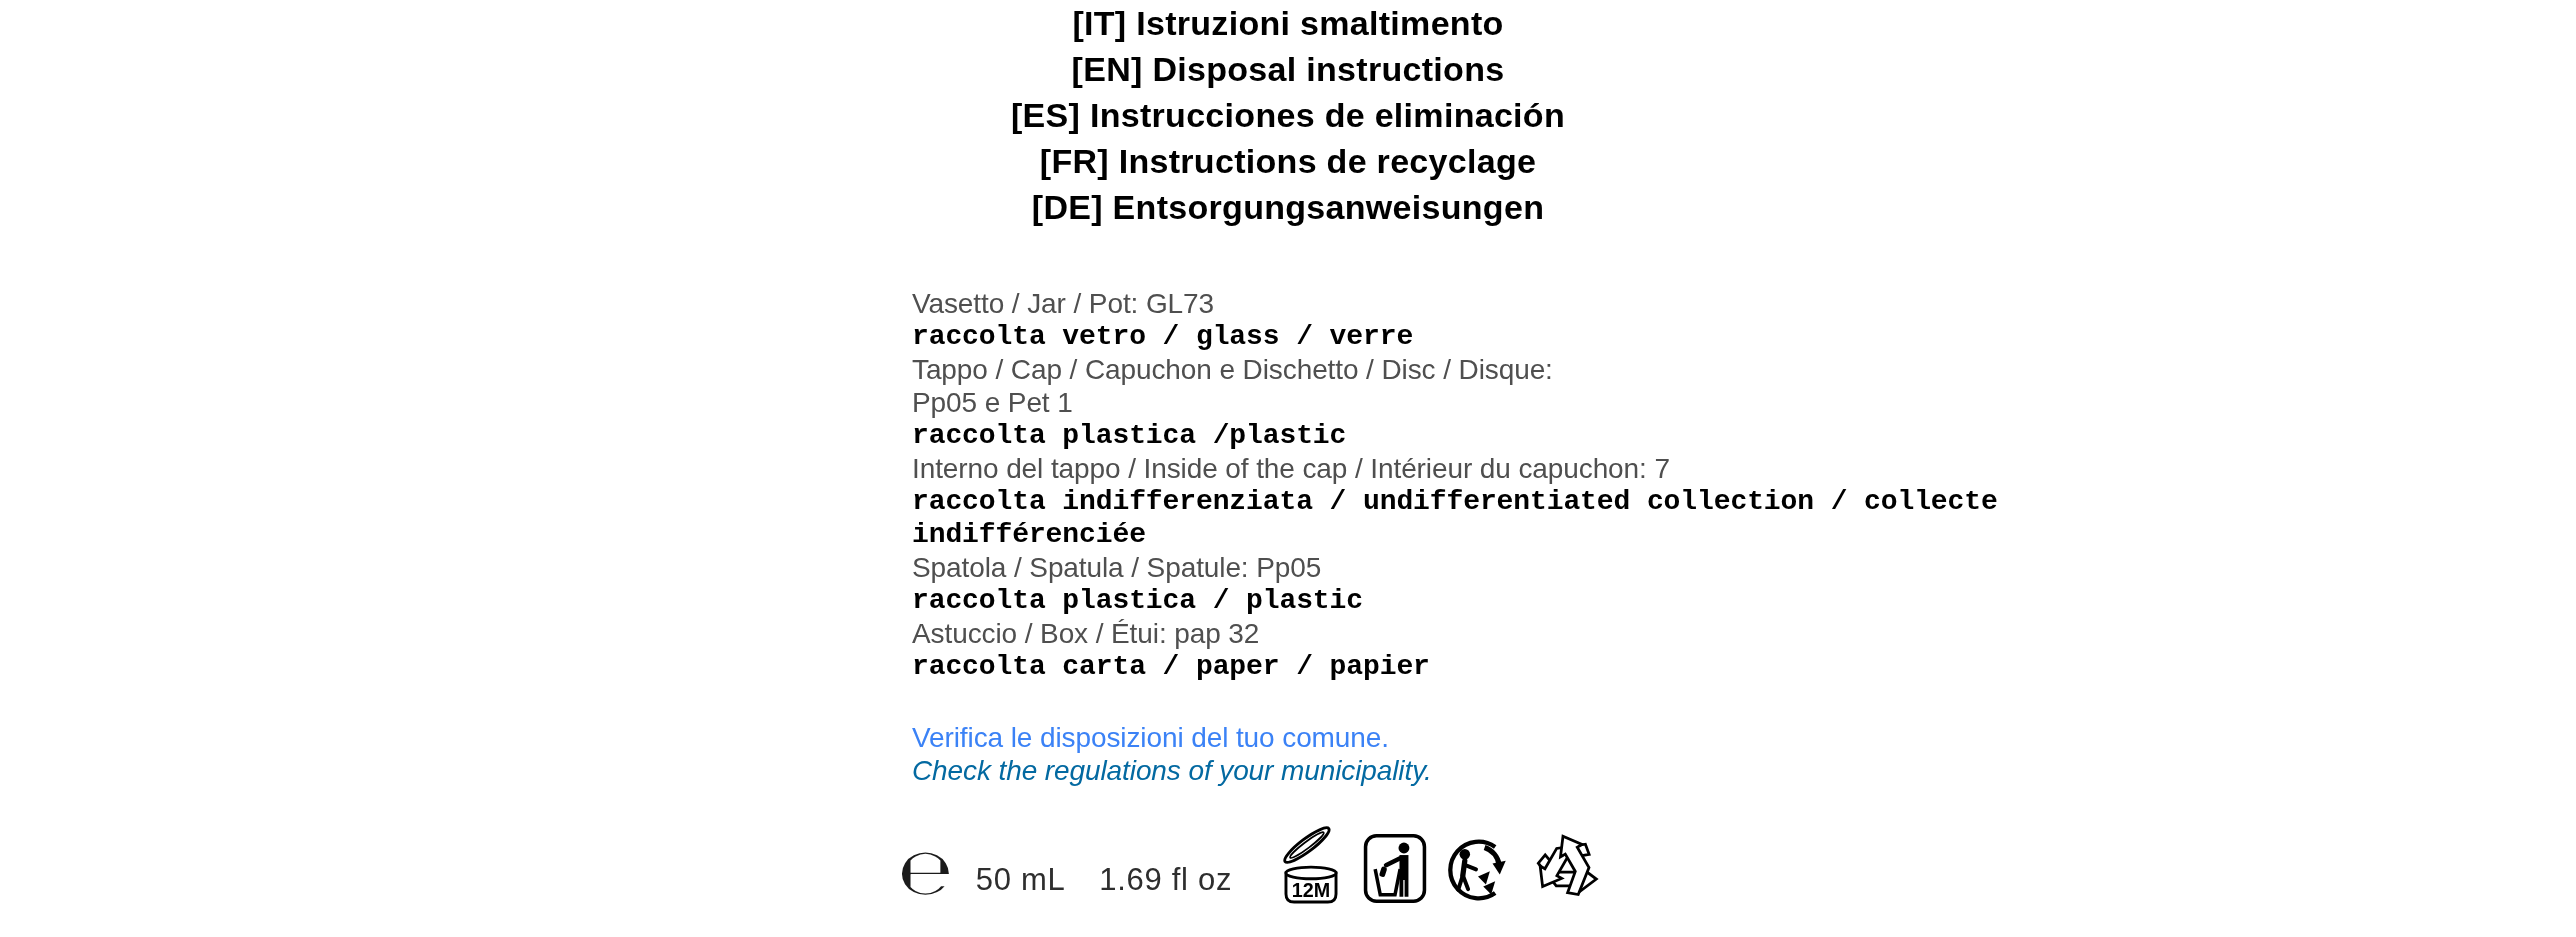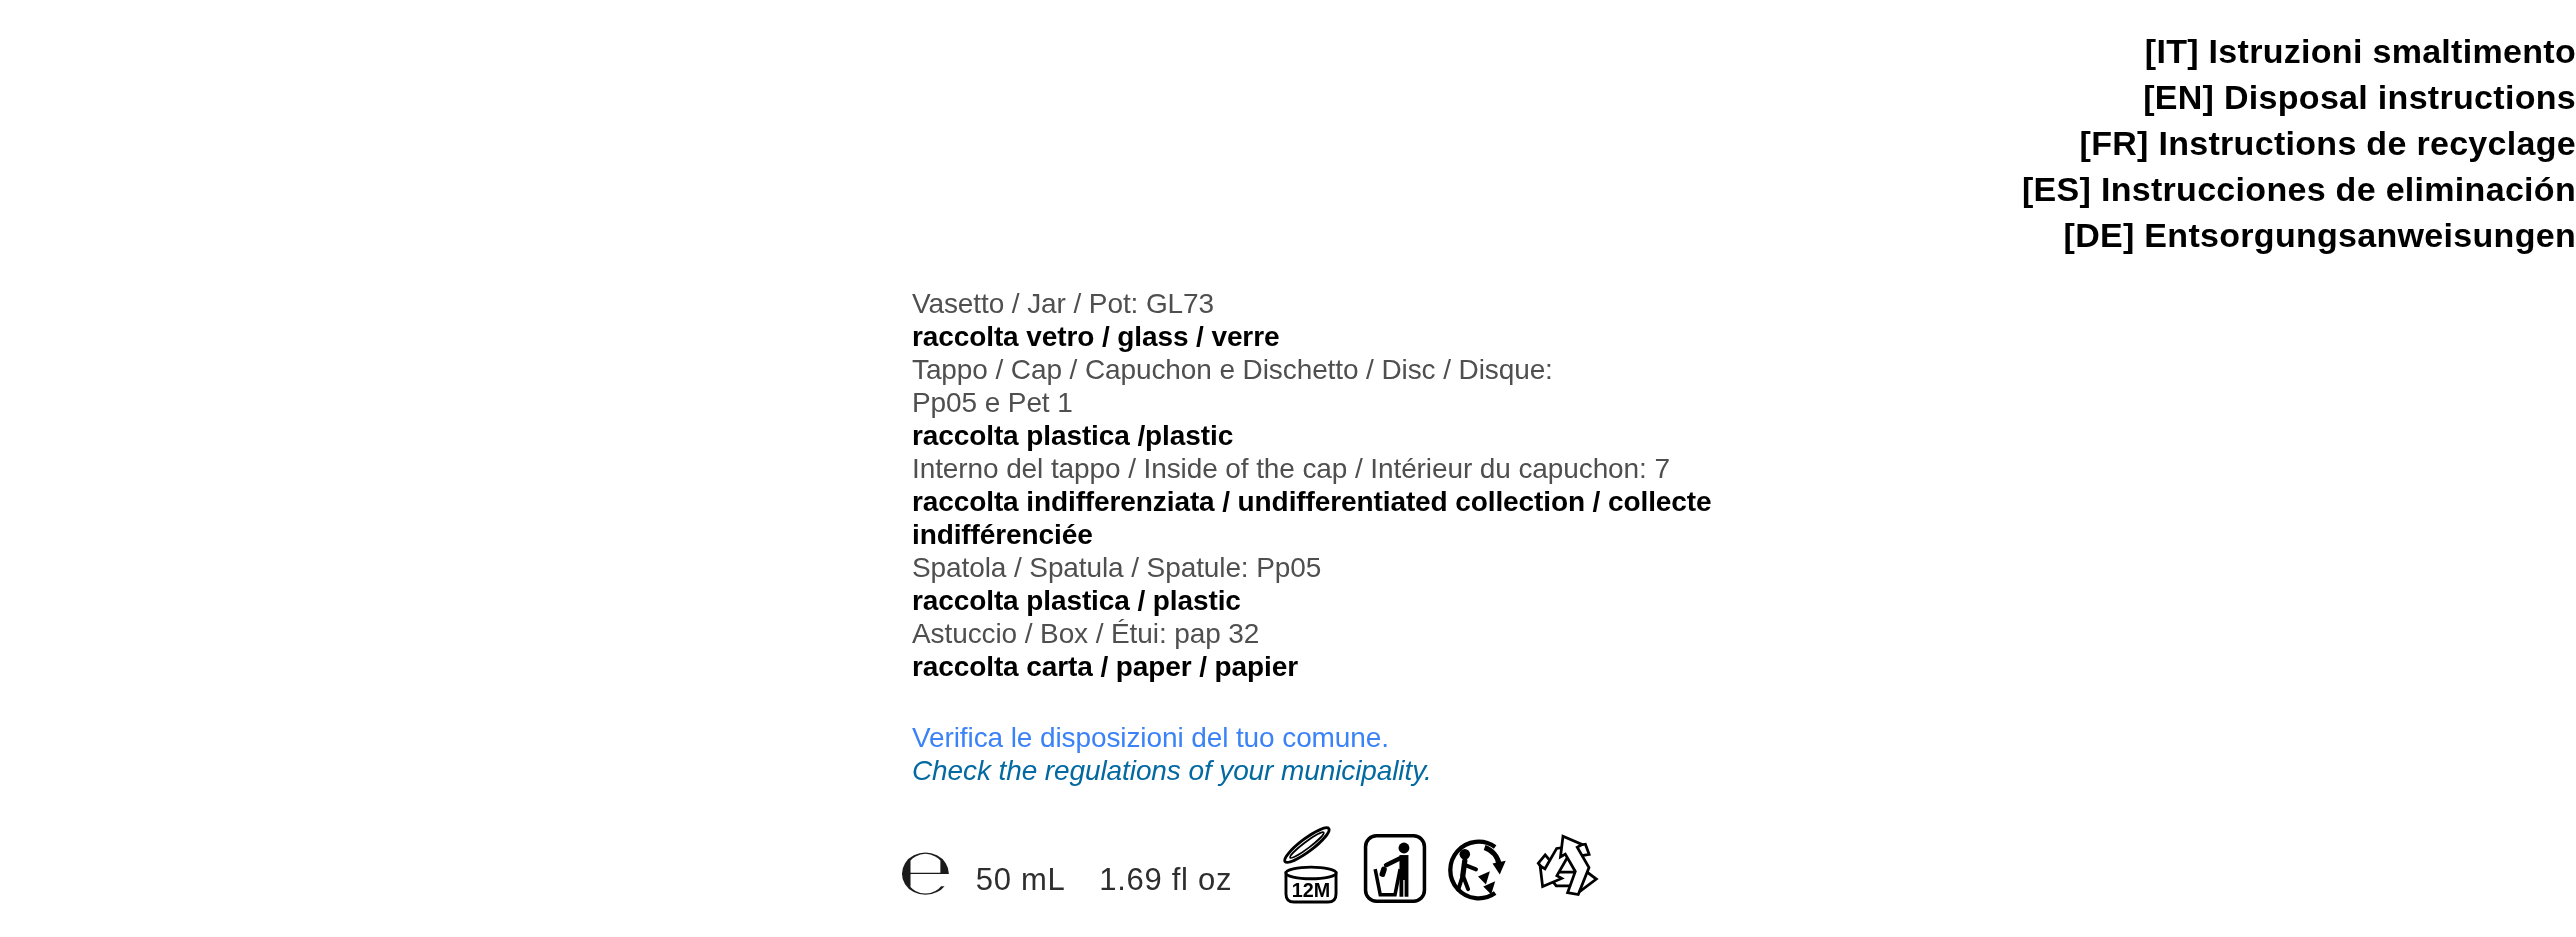--- a/index.html
+++ b/index.html
@@ -5,33 +5,33 @@
   html,body{margin:0;padding:0;background:#ffffff;}
   .canvas{
     position:relative;
     width:2576px;height:938px;
     background:#ffffff;
     font-family:"Liberation Sans", sans-serif;
     overflow:hidden;
   }
   
   .title-block{
-    position:absolute;top:28px;left:0;width:2576px;
-    text-align:right;
+    position:absolute;top:0;left:0;width:2576px;
+    text-align:center;
     font-size:34px;line-height:46px;font-weight:700;
     letter-spacing:0.3px;color:#000000;
   }
   
   .body-block{
     position:absolute;top:287px;left:912px;width:1006px;
     font-size:28px;line-height:33px;
     color:#4f4f4f;letter-spacing:-0.1px;
   }
   .body-line{white-space:nowrap;height:33px;}
-  .body-line.bold{font-weight:700;color:#000000;}
+  .body-line.bold{font-weight:700;color:#000000;font-family:Liberation Mono, monospace;}
   .body-line.dark{color:#3b82f6;}
   .body-line.italic{font-style:italic;color:#0369a1;}
   .body-line.spacer{height:38px;}
   
   .footer-row{
     position:absolute;left:898px;bottom:31px;
     display:flex;align-items:flex-end;
     color:#2e2e2e;
   }
   .emark{
@@ -49,22 +49,22 @@
   .pao-text{font-family:"Liberation Sans", sans-serif;font-weight:bold;}
 </style>
 </head>
 <body>
 
 <div class="canvas">
 
   <div class="title-block">
     <div class="title-line">[IT] Istruzioni smaltimento</div>
     <div class="title-line">[EN] Disposal instructions</div>
+    <div class="title-line">[ES] Instrucciones de eliminación</div>
     <div class="title-line">[FR] Instructions de recyclage</div>
-    <div class="title-line">[ES] Instrucciones de eliminación</div>
     <div class="title-line">[DE] Entsorgungsanweisungen</div>
   </div>
 
   <div class="body-block">
     <div class="body-line">Vasetto / Jar / Pot: GL73</div>
     <div class="body-line bold">raccolta vetro / glass / verre</div>
     <div class="body-line">Tappo / Cap / Capuchon e Dischetto / Disc / Disque:</div>
     <div class="body-line">Pp05 e Pet 1</div>
     <div class="body-line bold">raccolta plastica /plastic</div>
     <div class="body-line">Interno del tappo / Inside of the cap / Intérieur du capuchon: 7</div>

